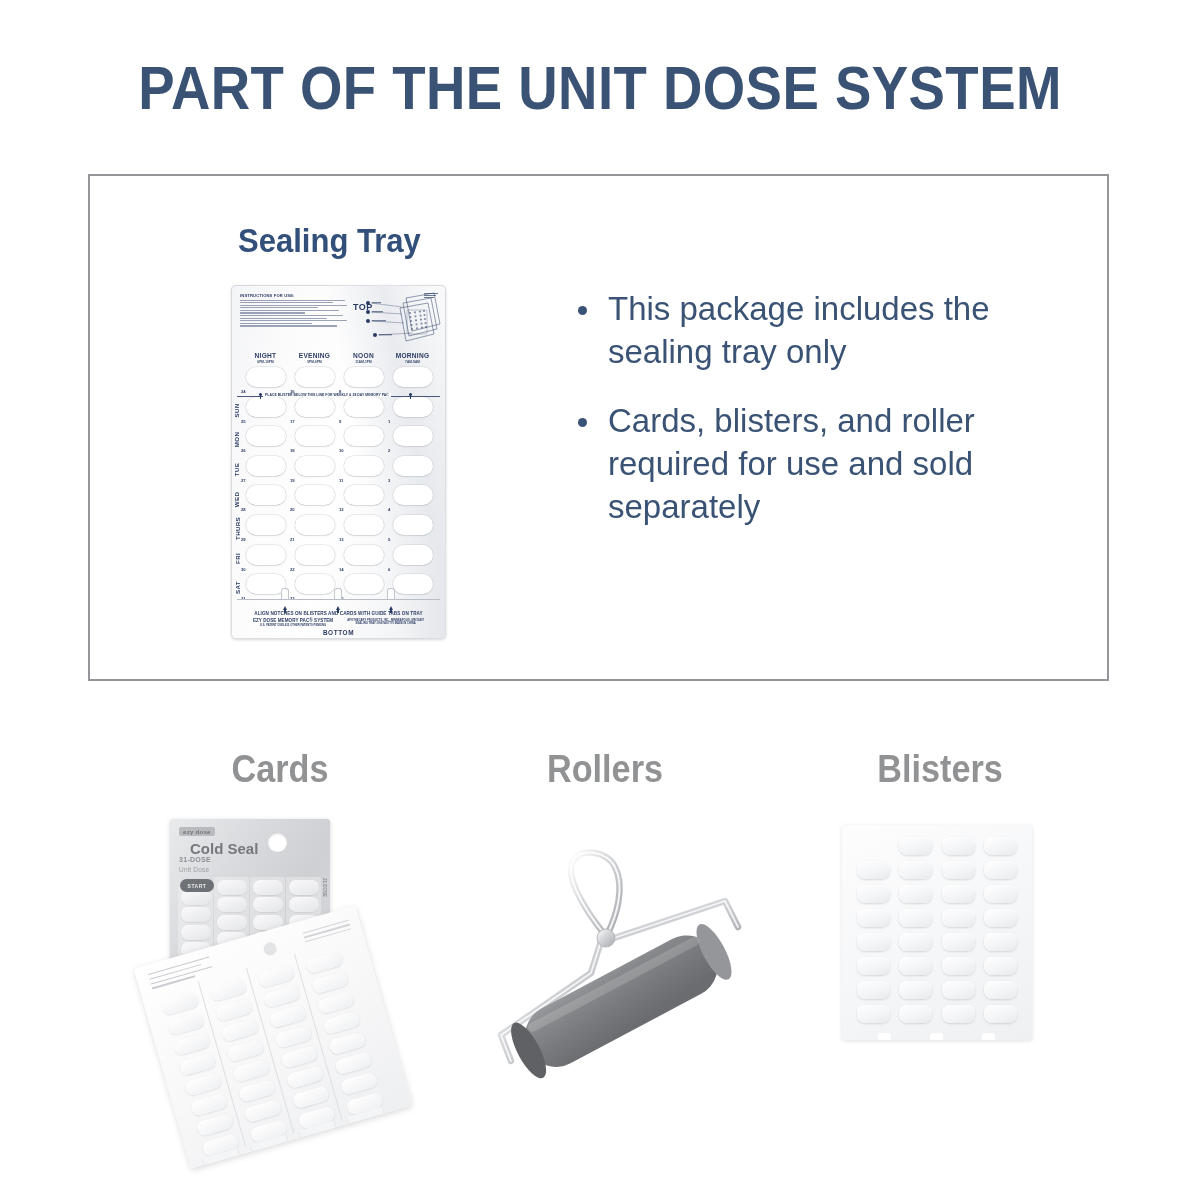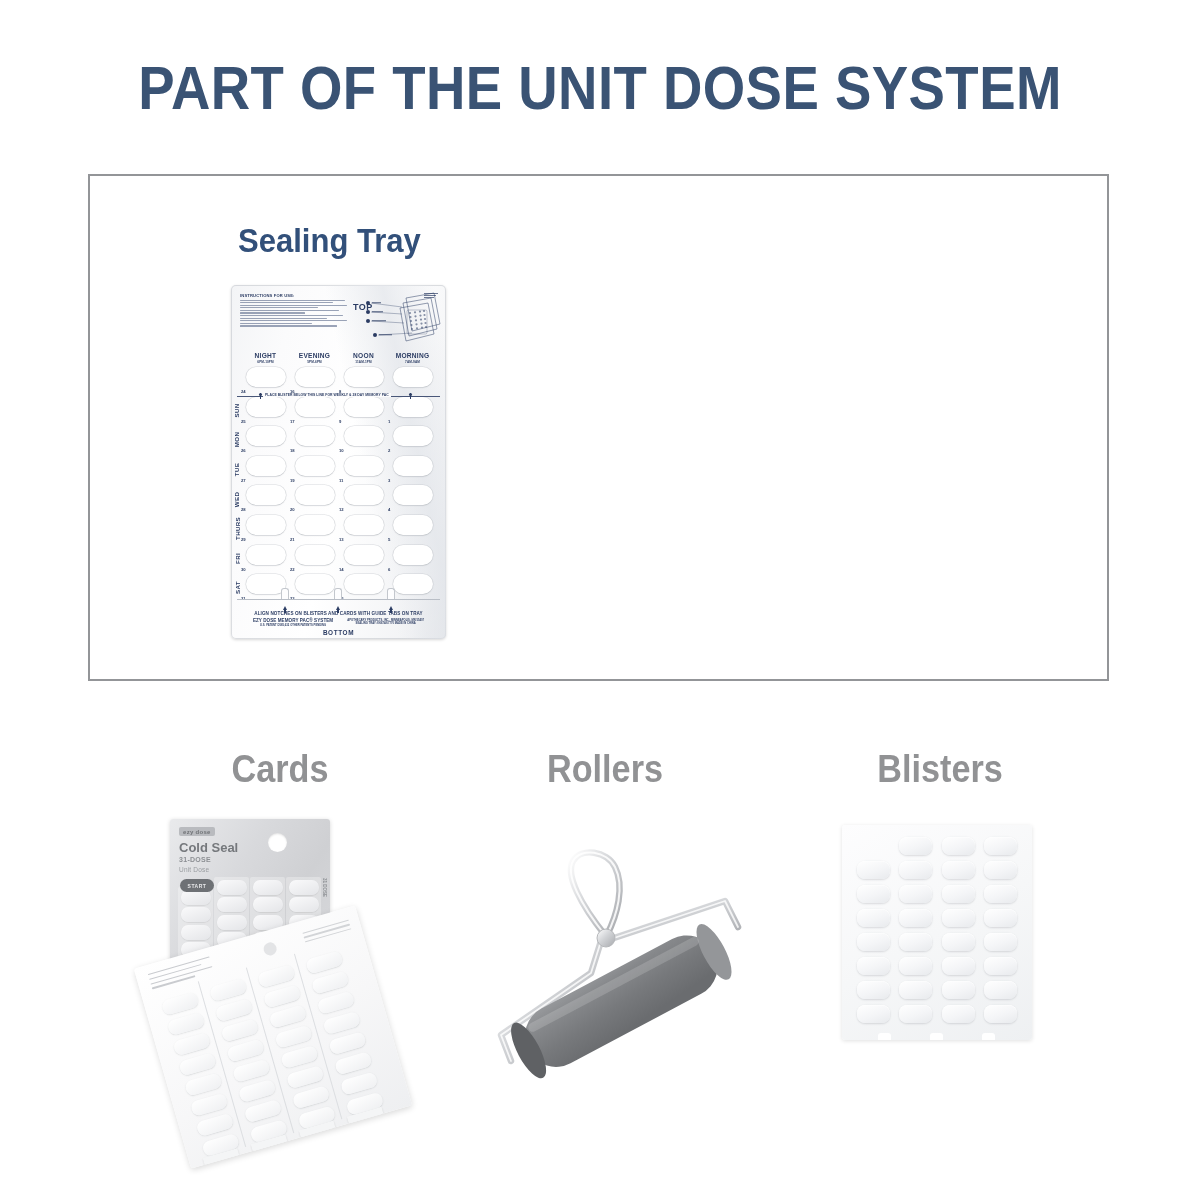--- a/index.html
+++ b/index.html
@@ -257,21 +257,21 @@
     background: linear-gradient(122deg,#e9eaec 0%,#d8d9dc 35%,#cfd0d3 60%,#dcdde0 100%);
     border-radius: 3px;
     box-shadow: 0 1px 4px rgba(0,0,0,.17);
     overflow: hidden;
   }
   .pack-logo {
     position: absolute; left: 9px; top: 8px;
     font-size: 6px; font-weight: bold; color: #6f7276;
     background: #b9bbbf; border-radius: 2px; padding: 1.5px 4px; letter-spacing: .3px;
   }
-  .pack-t1 { position: absolute; left: 9px; top: 21px; font-size: 13px; font-weight: bold; color: #75787c;
+  .pack-t1 { position: absolute; left: 20px; top: 21px; font-size: 15px; font-weight: bold; color: #75787c;
              font-family:"Liberation Sans Narrow","Liberation Sans",sans-serif; }
   .pack-t2 { position: absolute; left: 9px; top: 37px; font-size: 7px; font-weight: bold; color: #8c8f93; letter-spacing:.3px;}
   .pack-t3 { position: absolute; left: 9px; top: 47px; font-size: 6.5px; color: #9a9da1; letter-spacing:.2px;}
   .pack-hole {
     position: absolute; left: 98px; top: 14px; width: 19px; height: 19px;
     border-radius: 50%; background: #ffffff;
     box-shadow: inset 0 1px 2px rgba(0,0,0,.12);
   }
   .pack-start {
     position: absolute; left: 10px; top: 60px; width: 34px; height: 13px;
@@ -665,20 +665,24 @@
           </div>
           <div class="foot-right">
             <div class="foot-small">APOTHECARY PRODUCTS, INC., MINNEAPOLIS, MN 55407</div>
             <div class="foot-small">SEALING TRAY #00674/67770 MADE IN CHINA</div>
           </div>
         </div>
         <div class="foot-bottom">BOTTOM</div>
       </div>
     </div>
 
+    <ul class="bullets">
+      <li>This package includes the sealing tray only</li>
+      <li>Cards, blisters, and roller required for use and sold separately</li>
+    </ul>
   </div>
 
   <div class="products">
 
     <div class="prod p-cards">
       <div class="prod-title">Cards</div>
       <div class="prod-art">
         <div class="cards-art">
 
           <div class="card-pack">

